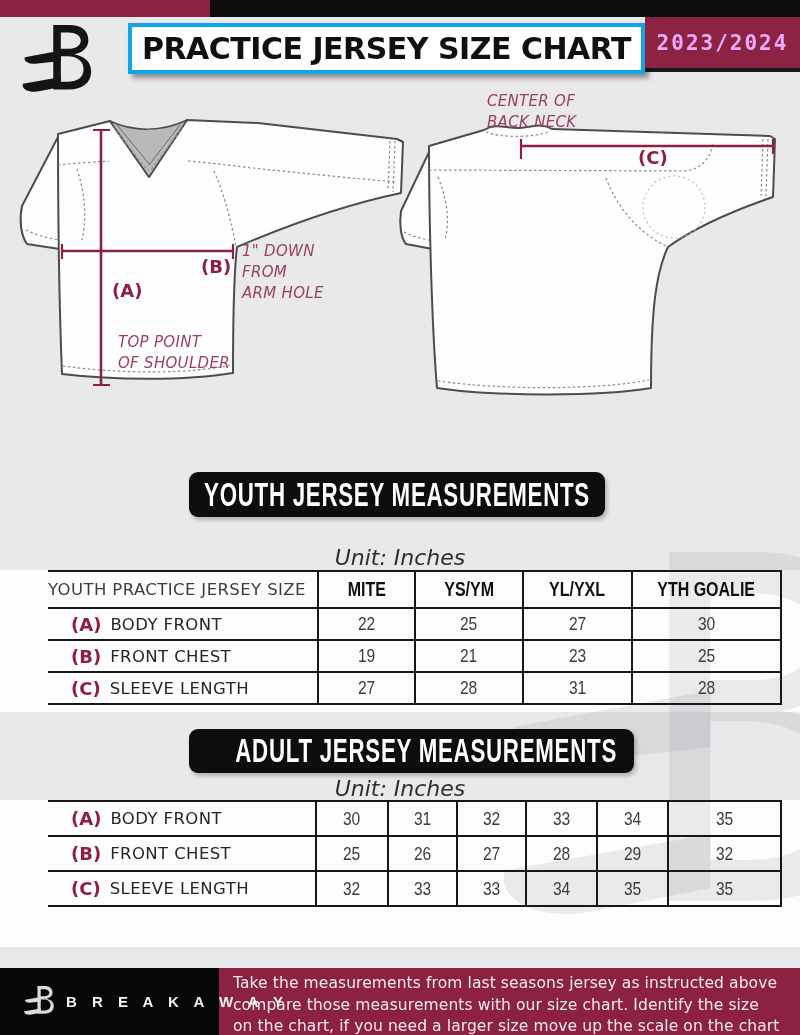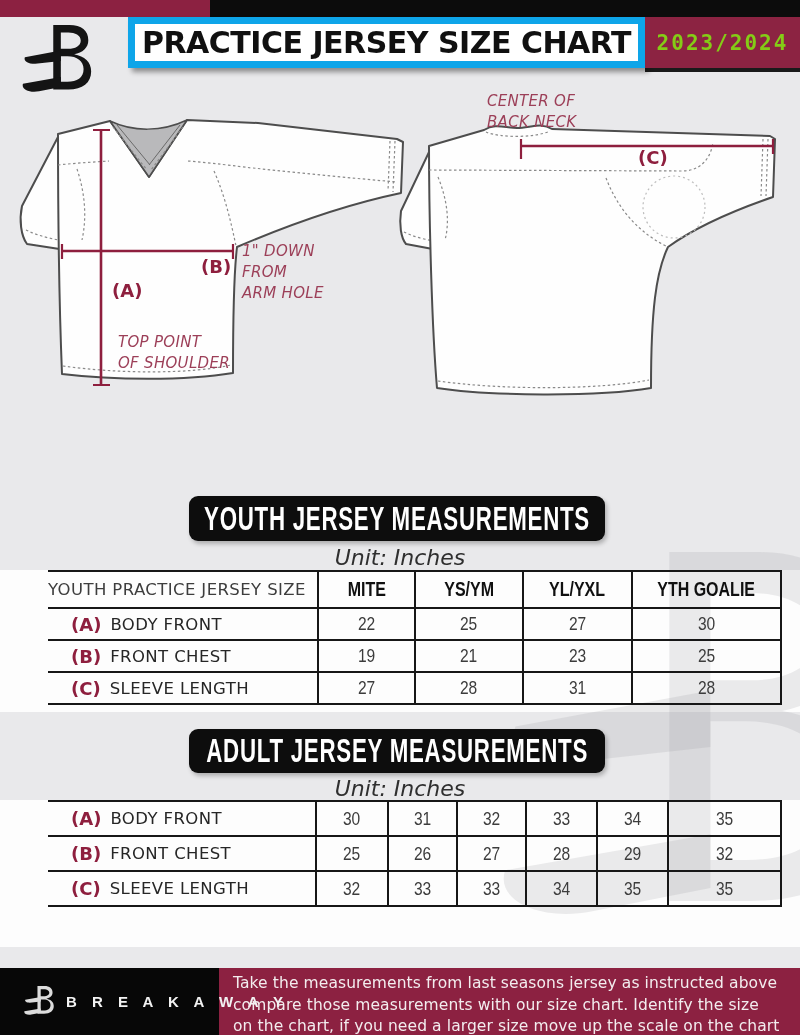--- a/index.html
+++ b/index.html
@@ -9,31 +9,31 @@
     -webkit-font-smoothing:antialiased;
   }
   .abs{position:absolute;}
   .prelines{white-space:pre-line;}
 
   
   .strip-black{left:0;top:0;width:800px;height:17px;background:#0C0C0C;}
   .strip-maroon{left:0;top:0;width:210px;height:17px;background:#8C2141;}
   .logo-mark{left:22px;top:20px;width:72px;height:82px;color:#141414;z-index:5;}
   .title-box{
-    left:128px;top:17px;width:517px;height:51px;background:#FFFFFF;
-    border:7px solid #0ea5e9; box-shadow:4px 4px 5px rgba(0,0,0,0.40);
+    left:128px;top:23px;width:517px;height:51px;background:#FFFFFF;
+    border:4px solid #0ea5e9; box-shadow:4px 4px 5px rgba(0,0,0,0.40);
     display:flex;align-items:center;justify-content:center;z-index:4;box-sizing:border-box;
   }
   .title-text{font-size:30px;font-weight:bold;color:#101010;letter-spacing:-0.5px;}
   .season-box{
     left:645px;top:17px;width:155px;height:51px;background:#8C2342;
     box-shadow:0 4px 0 rgba(8,8,8,0.92);
     display:flex;align-items:center;justify-content:center;z-index:4;
   }
-  .season-text{font-family:"DejaVu Sans Mono",monospace;font-weight:bold;font-size:21px;color:#84cc16;letter-spacing:2px;}
+  .season-text{font-family:"DejaVu Sans Mono",monospace;font-weight:bold;font-size:21px;color:#f0abfc;letter-spacing:2px;}
 
   
   .diagram-svg{left:0;top:66px;z-index:2;}
   .ann-key{font-weight:bold;font-size:18px;color:#8E1F3E;z-index:3;}
   .ann-note{font-style:italic;font-size:15px;color:#9C3F58;line-height:21px;z-index:3;letter-spacing:0.3px;}
 
   
   .banner{
     left:0;top:423px;width:800px;height:60px;background:#8C2141;z-index:3;
     display:flex;align-items:center;justify-content:center;text-align:center;
@@ -44,21 +44,21 @@
   .band-youth{left:0;top:570px;width:800px;height:142px;background:#FDFDFD;z-index:0;}
   .band-adult{left:0;top:800px;width:800px;height:147px;background:#FDFDFD;z-index:0;}
   .watermark{left:500px;top:522px;width:390px;height:450px;color:rgba(140,140,150,0.17);z-index:1;}
 
   
   .section-bar{
     left:189px;width:416px;height:45px;background:#0D0D0D;border-radius:9px;
     display:flex;align-items:center;justify-content:center;z-index:2;
     box-shadow:2px 3px 4px rgba(0,0,0,0.25);
   }
-  .bar-youth{top:496px;} .bar-adult{top:729px;height:44px;}
+  .bar-youth{top:472px;} .bar-adult{top:729px;height:44px;padding-left:29px;}
   .section-bar span{
     font-family:"Liberation Sans",sans-serif;font-weight:bold;font-size:31px;color:#FFFFFF;
     letter-spacing:1px;display:inline-block;transform:scale(0.72,1.08);white-space:nowrap;
   }
   .unit-line{left:0;width:800px;text-align:center;font-style:italic;font-size:22px;color:#2F2F2F;z-index:2;}
   .unit-youth{top:545px;} .unit-adult{top:776px;}
 
   
   table.meas{position:absolute;left:48px;border-collapse:collapse;table-layout:fixed;z-index:2;background:transparent;}
   .tbl-youth{top:570px;width:733px;}

